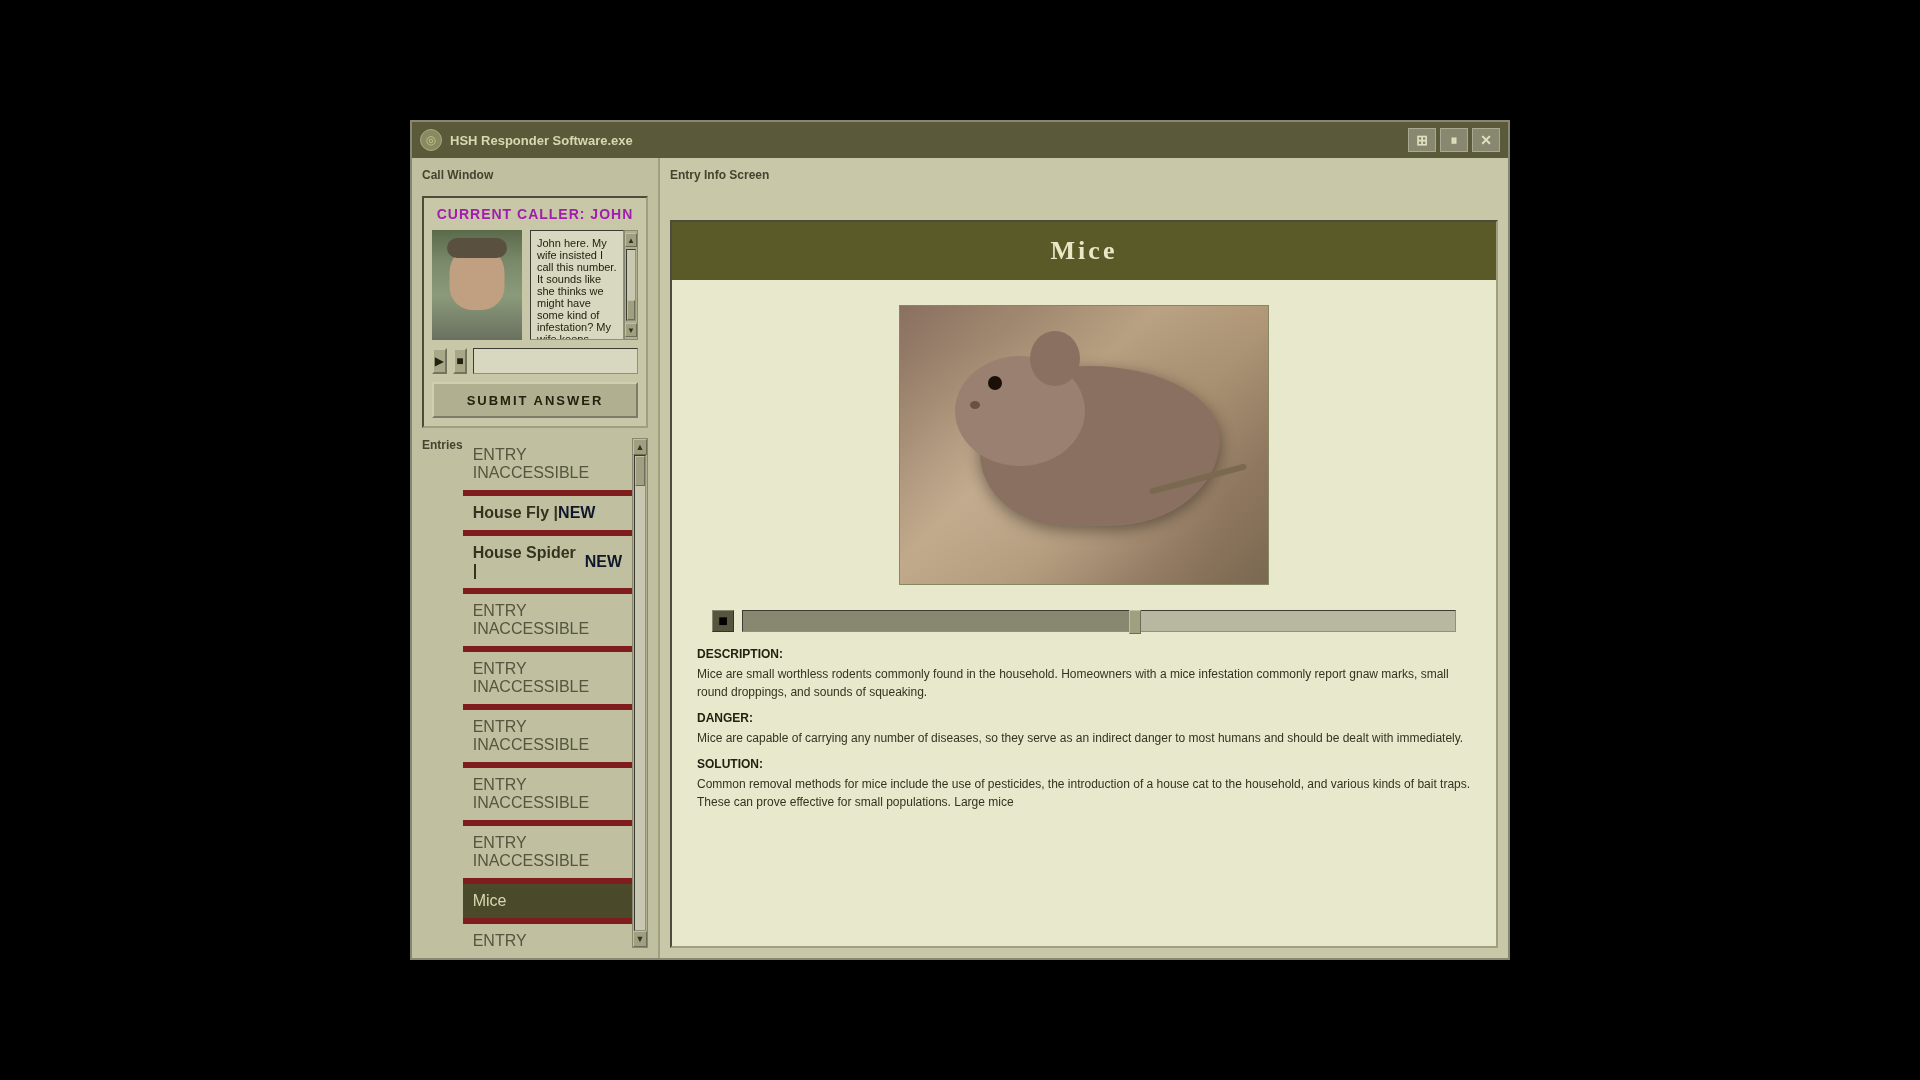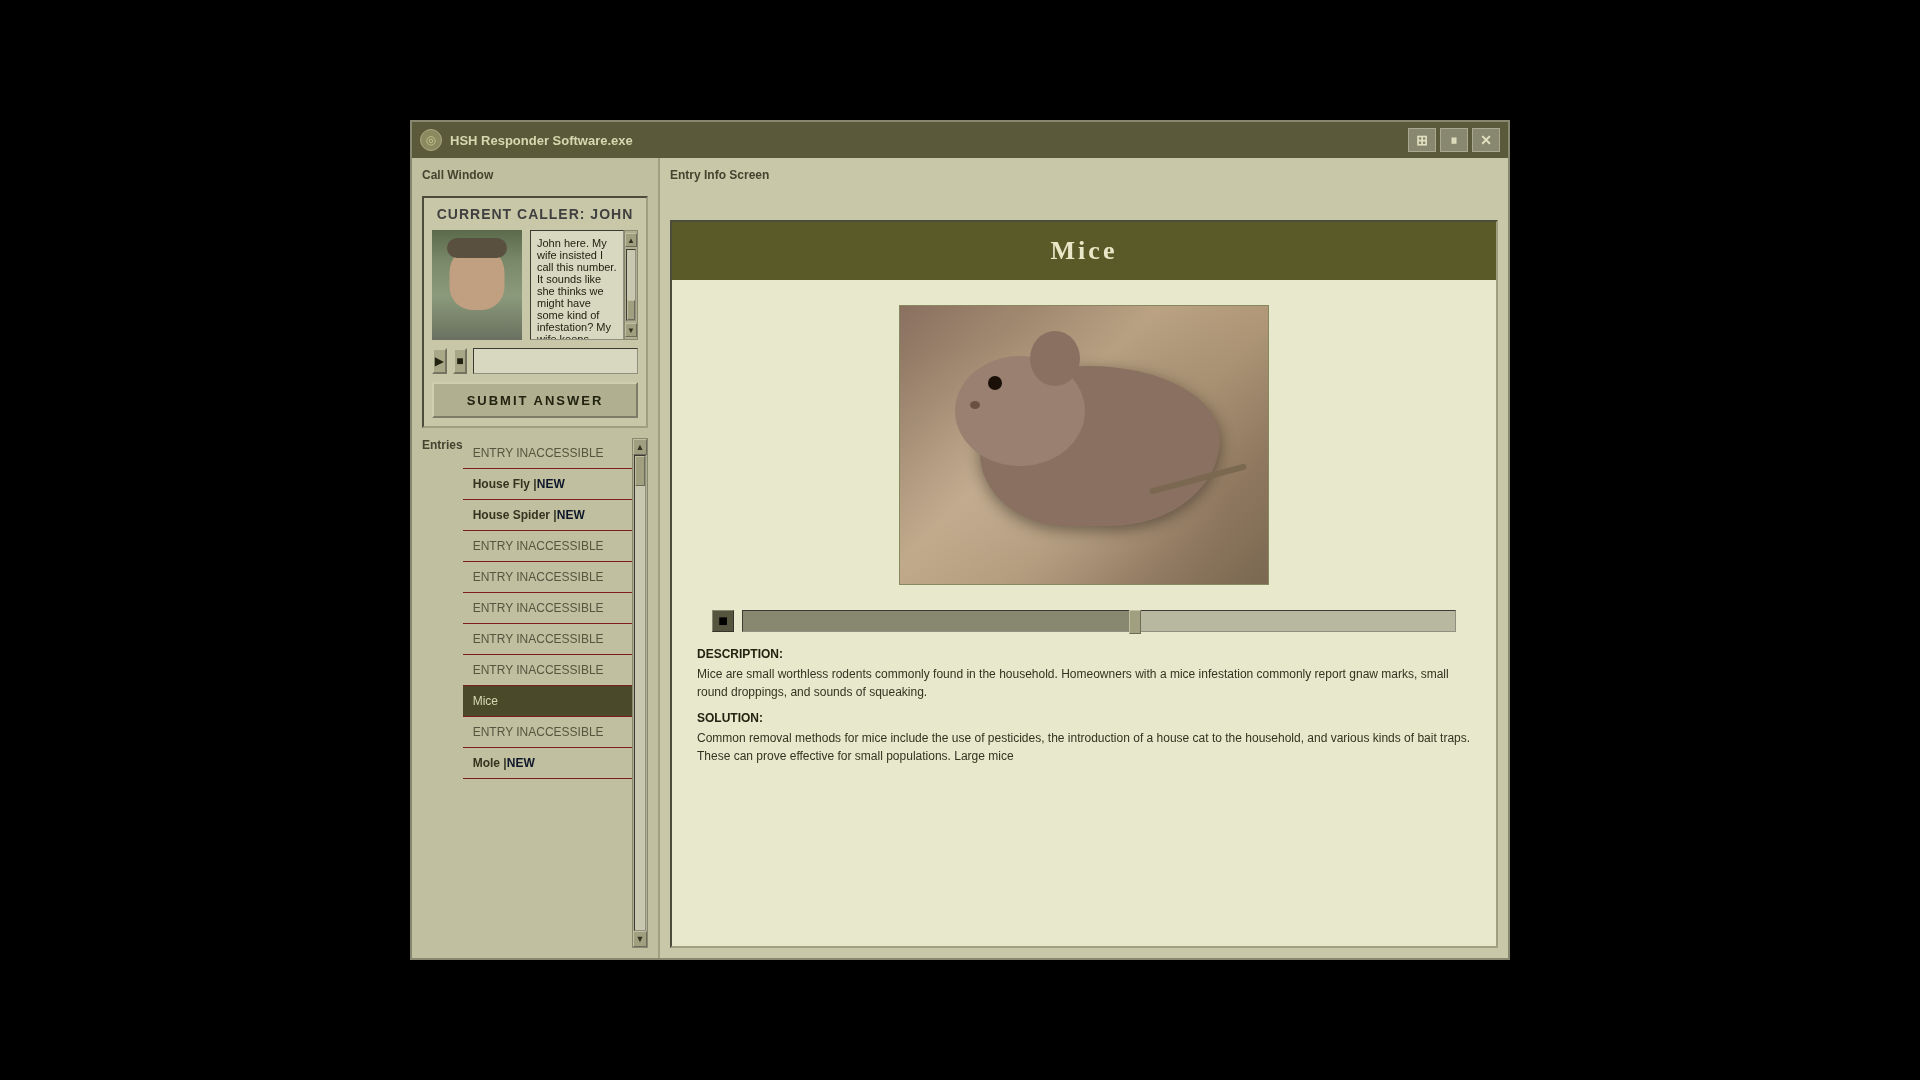--- a/index.html
+++ b/index.html
@@ -104,21 +104,21 @@
       padding: 8px;
       display: flex;
       flex-direction: column;
       gap: 8px;
     }
 
     .caller-header {
       text-align: center;
       font-size: 14px;
       font-weight: bold;
-      color: #404040;
+      color: #a21caf;
       letter-spacing: 1px;
     }
 
     .caller-info {
       display: flex;
       gap: 8px;
     }
 
     .caller-photo {
       width: 90px;
@@ -258,23 +258,23 @@
     }
 
     .entries-panel {
       flex: 1;
       display: flex;
       overflow: hidden;
     }
 
     .entry-item {
       padding: 8px 10px;
-      font-size: 12px;
+      font-size: 16px;
       color: #333320;
-      border-bottom: 1px solid #7f1d1d;
+      border-bottom: 6px solid #7f1d1d;
       cursor: pointer;
       display: flex;
       align-items: center;
     }
 
     .entry-item.selected {
       background: #4a4a2a;
       color: #d8d8b0;
     }
 
@@ -648,20 +648,24 @@
               <div class="audio-progress"></div>
               <div class="audio-handle"></div>
             </div>
           </div>
 
           <div class="description-section">
             <div class="desc-label">DESCRIPTION:</div>
             <div class="desc-text">Mice are small worthless rodents commonly found in the household. Homeowners with a mice infestation commonly report gnaw marks, small round droppings, and sounds of squeaking.</div>
           </div>
 
+          <div class="description-section">
+            <div class="desc-label">DANGER:</div>
+            <div class="desc-text">Mice are capable of carrying any number of diseases, so they serve as an indirect danger to most humans and should be dealt with immediately.</div>
+          </div>
 
           <div class="description-section">
             <div class="desc-label">SOLUTION:</div>
             <div class="desc-text">Common removal methods for mice include the use of pesticides, the introduction of a house cat to the household, and various kinds of bait traps. These can prove effective for small populations. Large mice</div>
           </div>
         </div>
       </div>
     </div>
   </div>
 </div>

